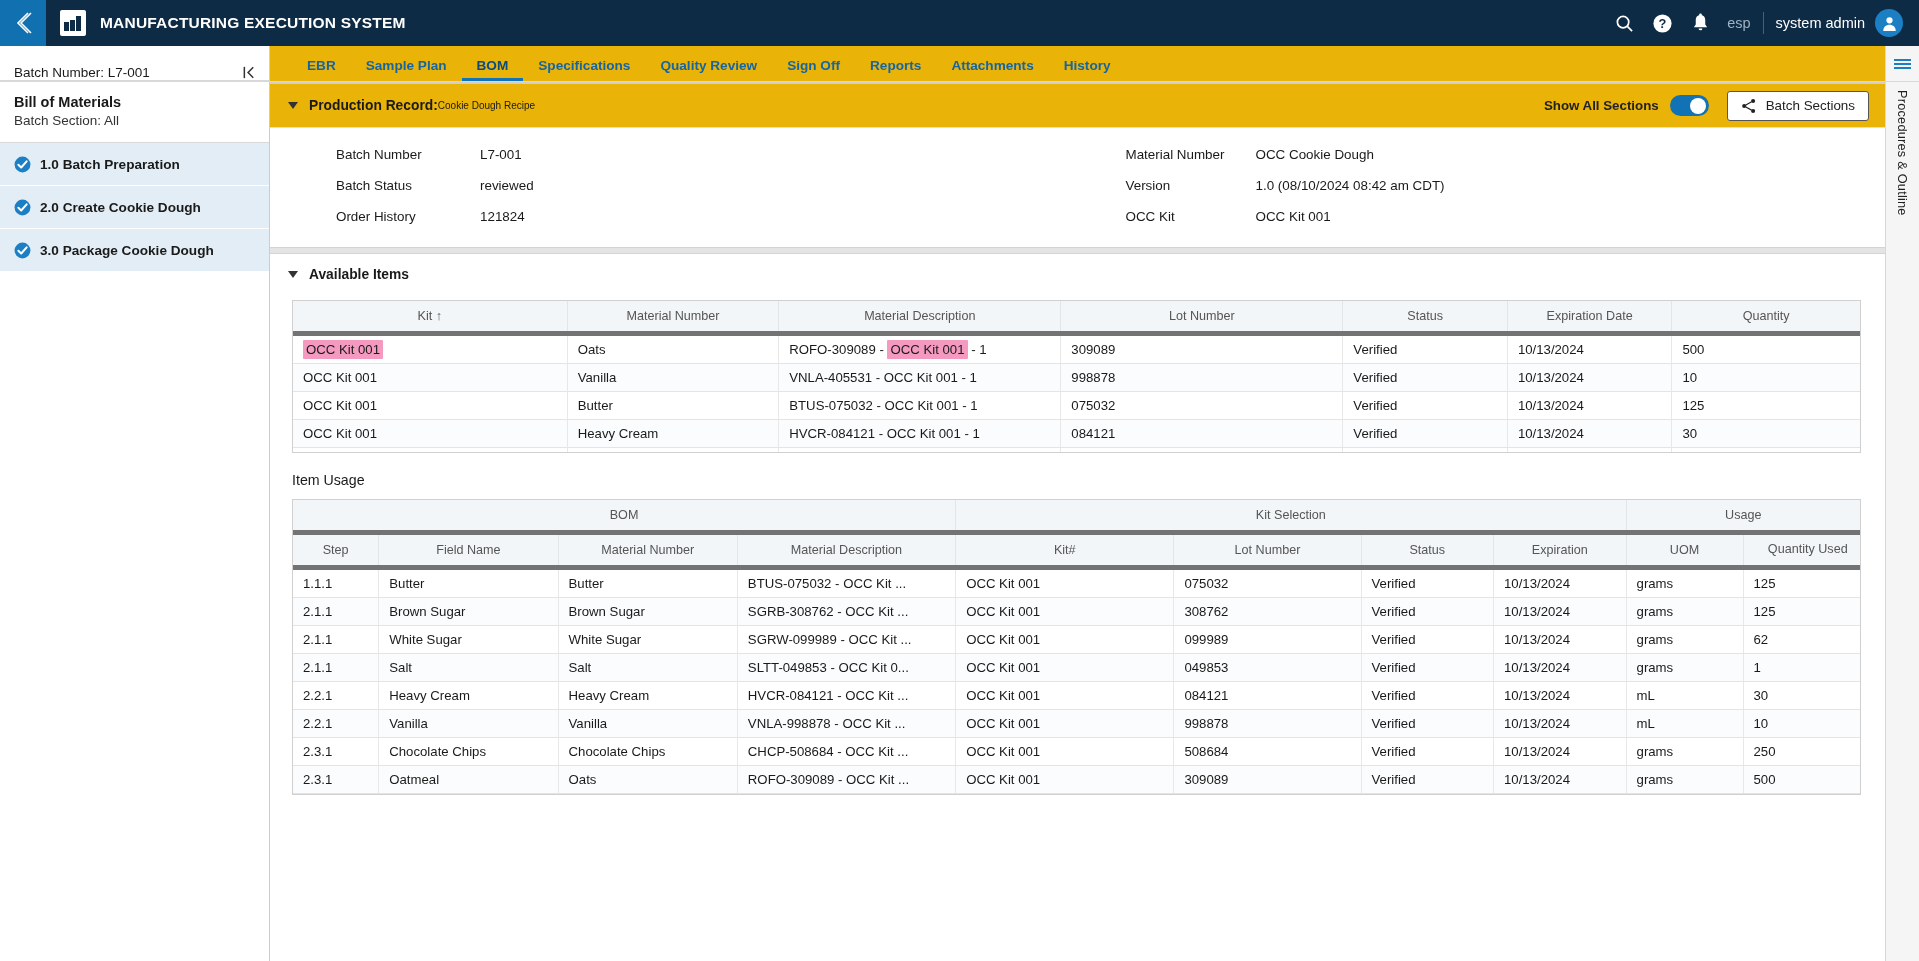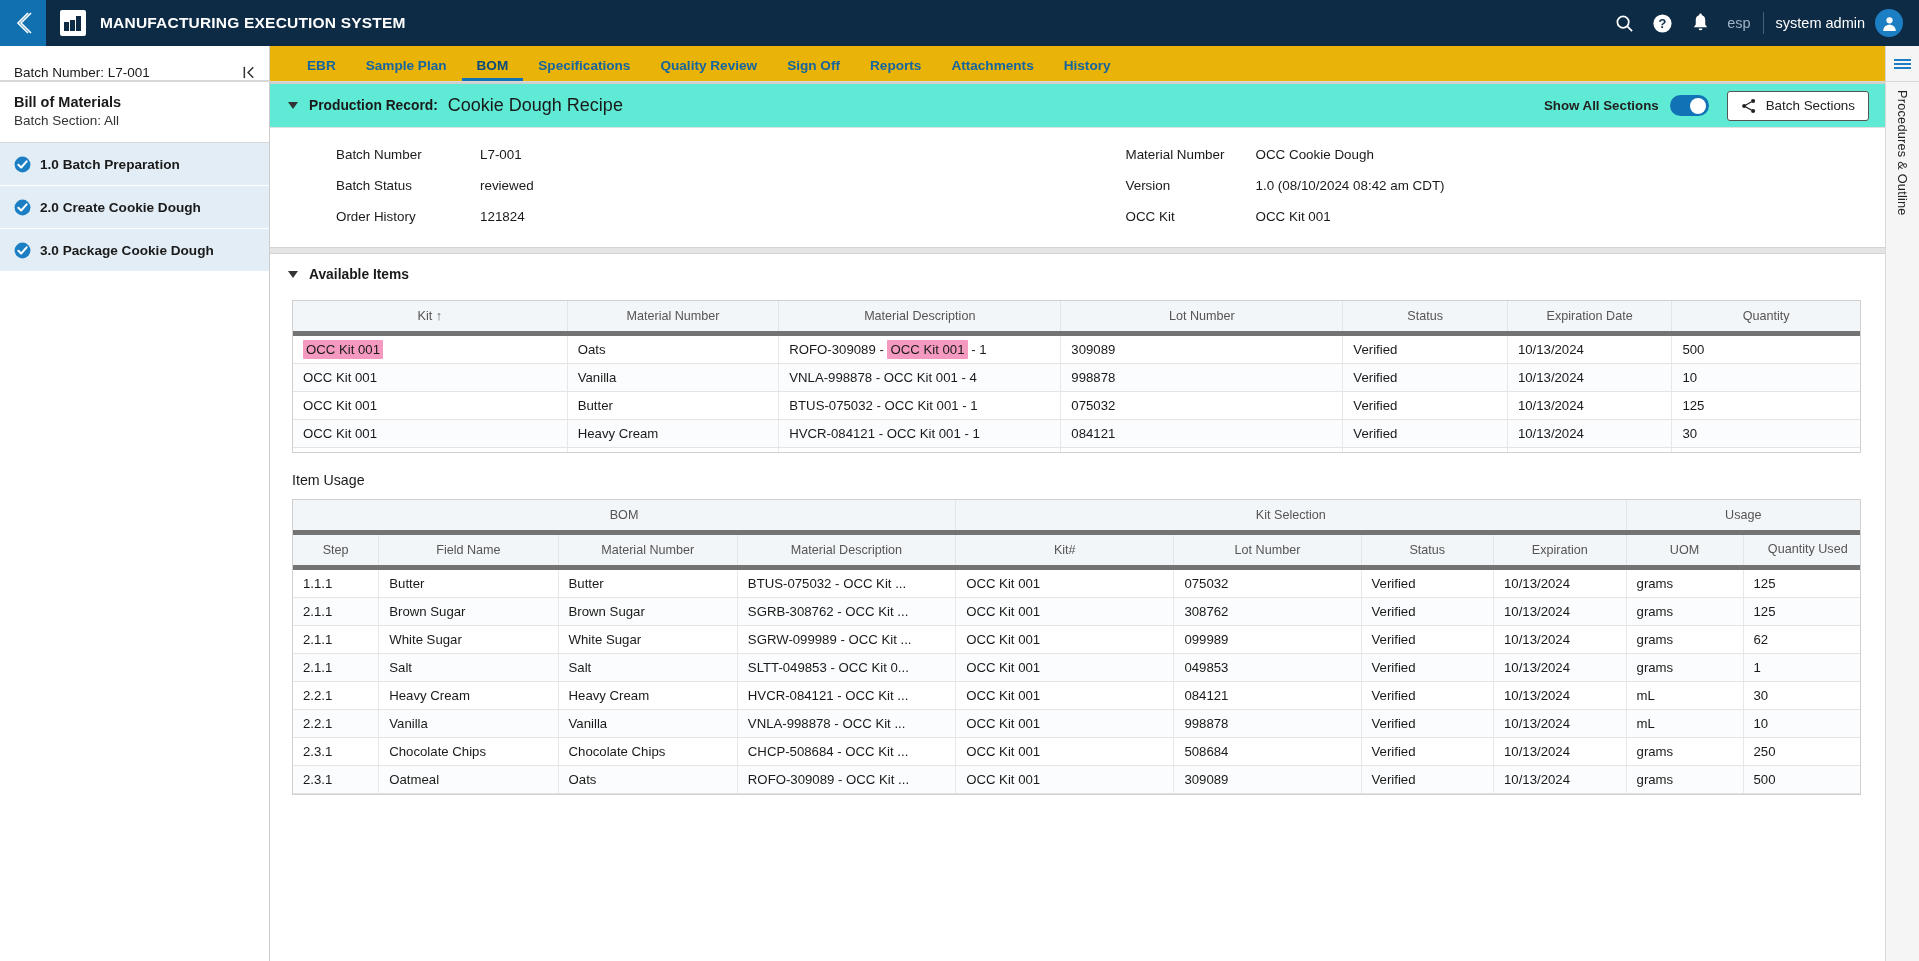--- a/index.html
+++ b/index.html
@@ -167,36 +167,36 @@
   #content {
     flex: 1 1 auto;
     background: #ffffff;
     overflow: hidden;
     position: relative;
     display: flex; flex-direction: column;
   }
 
   #pr-header {
     height: 46px;
-    background: #5eead4;
+    background: #eab308;
     border-top: 2px solid #cfcfcf;
     border-bottom: 1px solid #e0e0e0;
     display: flex; align-items: center;
     padding: 0 16px 0 18px;
   }
   .caret {
     width: 0; height: 0;
     border-left: 5px solid transparent;
     border-right: 5px solid transparent;
     border-top: 7px solid #333;
     margin-right: 11px;
     cursor: pointer;
   }
   #pr-title { font-size: 13.8px; font-weight: bold; color: #1a1a1a; }
-  #pr-subtitle { font-size: 18px; color: #1a1a1a; margin-left: 10px; }
+  #pr-subtitle { font-size: 10px; color: #1a1a1a; }
   #pr-right { margin-left: auto; display: flex; align-items: center; }
   #show-all-label { font-size: 13.3px; font-weight: bold; color: #222; margin-right: 11px; margin-left: 35px; }
   #toggle {
     width: 39px; height: 21px; border-radius: 11px;
     background: #1173b6; position: relative; cursor: pointer;
     margin-right: 18px;
   }
   #toggle .knob {
     position: absolute; right: 2.5px; top: 2.5px;
     width: 16px; height: 16px; border-radius: 50%;
@@ -501,21 +501,21 @@
               <td>Oats</td>
               <td><span>ROFO-309089 - </span><span class="hl">OCC Kit 001</span><span> - 1</span></td>
               <td>309089</td>
               <td>Verified</td>
               <td>10/13/2024</td>
               <td>500</td>
             </tr>
             <tr>
               <td>OCC Kit 001</td>
               <td>Vanilla</td>
-              <td>VNLA-998878 - OCC Kit 001 - 4</td>
+              <td>VNLA-405531 - OCC Kit 001 - 1</td>
               <td>998878</td>
               <td>Verified</td>
               <td>10/13/2024</td>
               <td>10</td>
             </tr>
             <tr>
               <td>OCC Kit 001</td>
               <td>Butter</td>
               <td>BTUS-075032 - OCC Kit 001 - 1</td>
               <td>075032</td>

